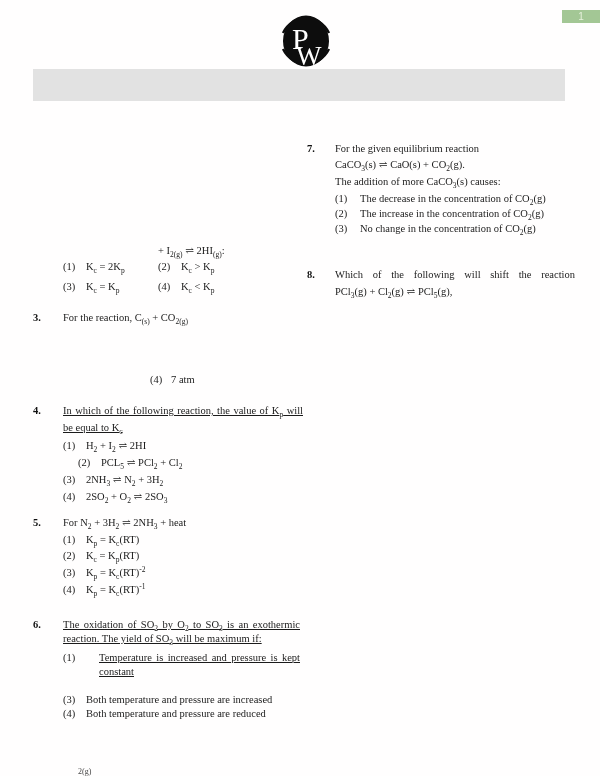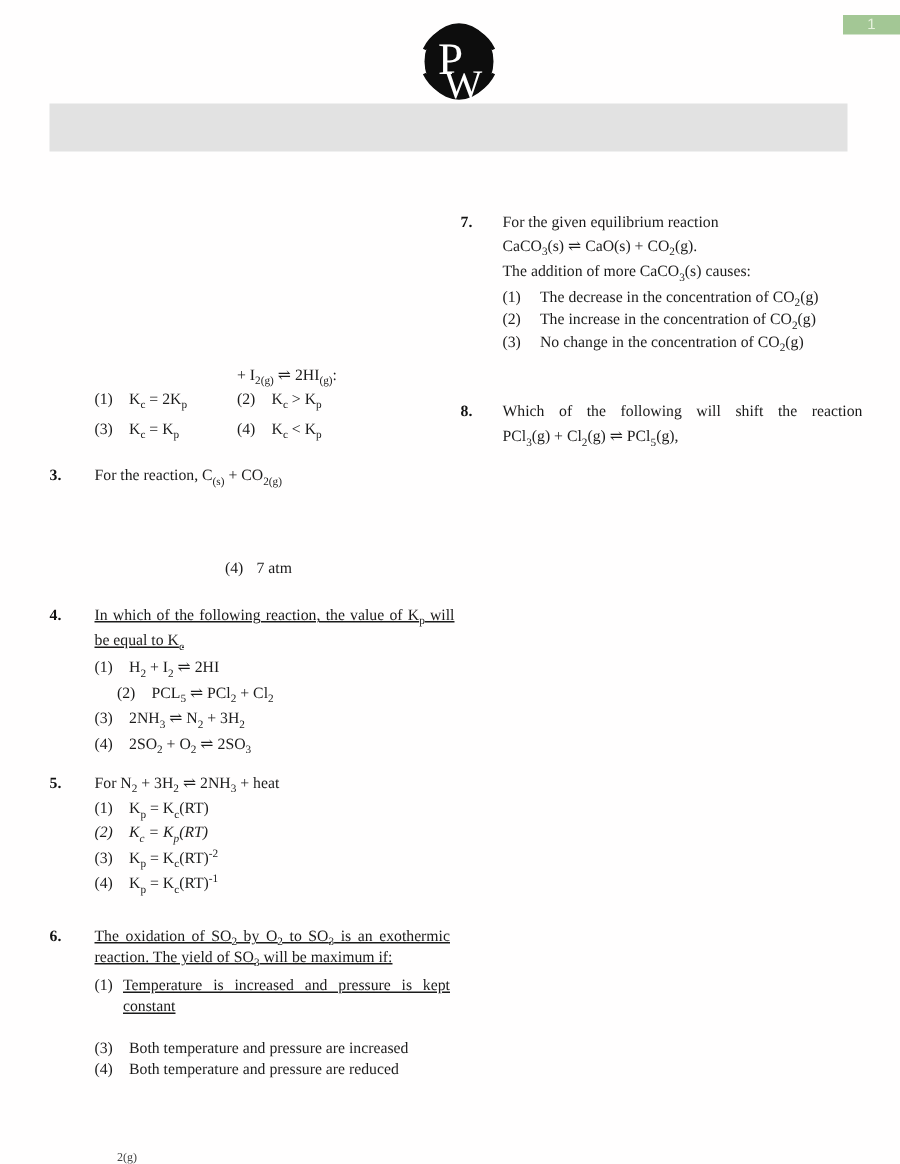--- a/index.html
+++ b/index.html
@@ -84,36 +84,36 @@
   <div class="abs t nw" style="left:63px; top:489px;">
     <span class="onum">(4)</span><span>2SO<sub>2</sub> + O<sub>2</sub> ⇌ 2SO<sub>3</sub></span>
   </div>
 
   <div class="abs t qnum nw" style="left:33px; top:515px;">5.</div>
   <div class="abs t nw" style="left:63px; top:515px;">For N<sub>2</sub> + 3H<sub>2</sub> ⇌ 2NH<sub>3</sub> + heat</div>
 
   <div class="abs t nw" style="left:63px; top:532px;">
     <span class="onum">(1)</span><span>K<sub>p</sub> = K<sub>c</sub>(RT)</span>
   </div>
-  <div class="abs t nw" style="left:63px; top:548px;font-style:italic;">
+  <div class="abs t nw" style="left:63px; top:548px;">
     <span class="onum">(2)</span><span>K<sub>c</sub> = K<sub>p</sub>(RT)</span>
   </div>
   <div class="abs t nw" style="left:63px; top:565px;">
     <span class="onum">(3)</span><span>K<sub>p</sub> = K<sub>c</sub>(RT)<sup>-2</sup></span>
   </div>
   <div class="abs t nw" style="left:63px; top:582px;">
     <span class="onum">(4)</span><span>K<sub>p</sub> = K<sub>c</sub>(RT)<sup>-1</sup></span>
   </div>
 
   <div class="abs t14 qnum nw" style="left:33px; top:618px;">6.</div>
   <div class="abs t14 j" style="left:63px; top:618px; width:237px;">The oxidation of SO<sub>2</sub> by O<sub>2</sub> to SO<sub>3</sub> is an exothermic reaction. The yield of SO<sub>3</sub> will be maximum if:</div>
 
   <div class="abs t14 qblock" style="left:63px; top:651px; width:237px;">
     <span class="onum abs" style="left:0;">(1)</span>
-    <div class="j" style="margin-left:19px;">Temperature is increased and pressure is kept constant</div>
+    <div class="j" style="margin-left:36px;">Temperature is increased and pressure is kept constant</div>
   </div>
   <div class="abs t14 nw" style="left:63px; top:693px;">
     <span class="onum">(3)</span><span>Both temperature and pressure are increased</span>
   </div>
   <div class="abs t14 nw" style="left:63px; top:707px;">
     <span class="onum">(4)</span><span>Both temperature and pressure are reduced</span>
   </div>
 
   <div class="abs partial nw" style="left:78px; top:767px;">2(g)</div>
 

